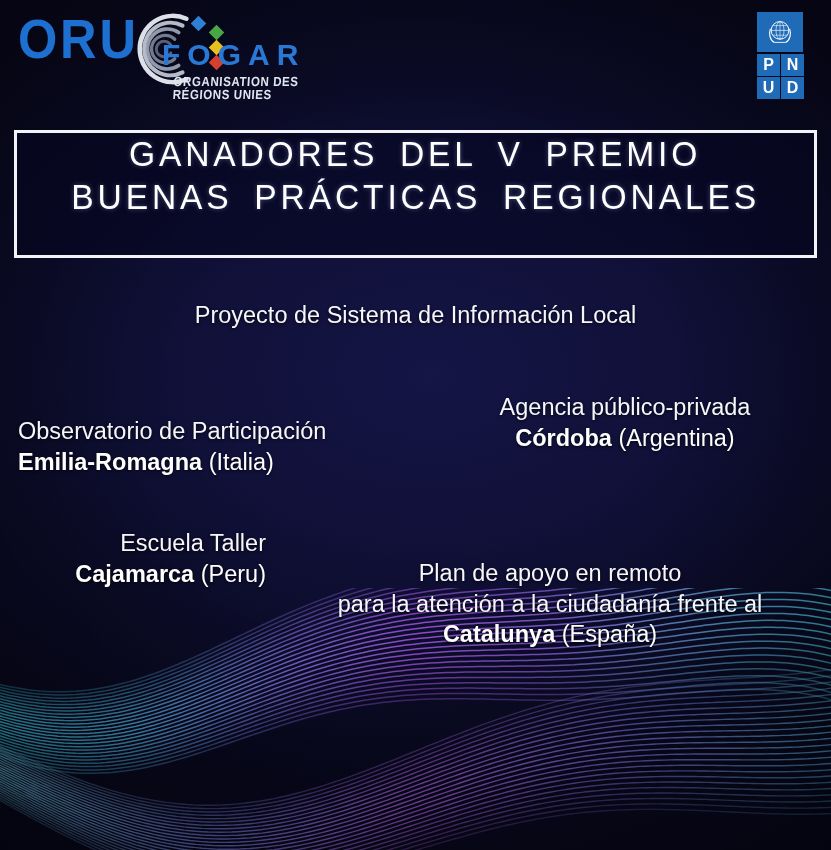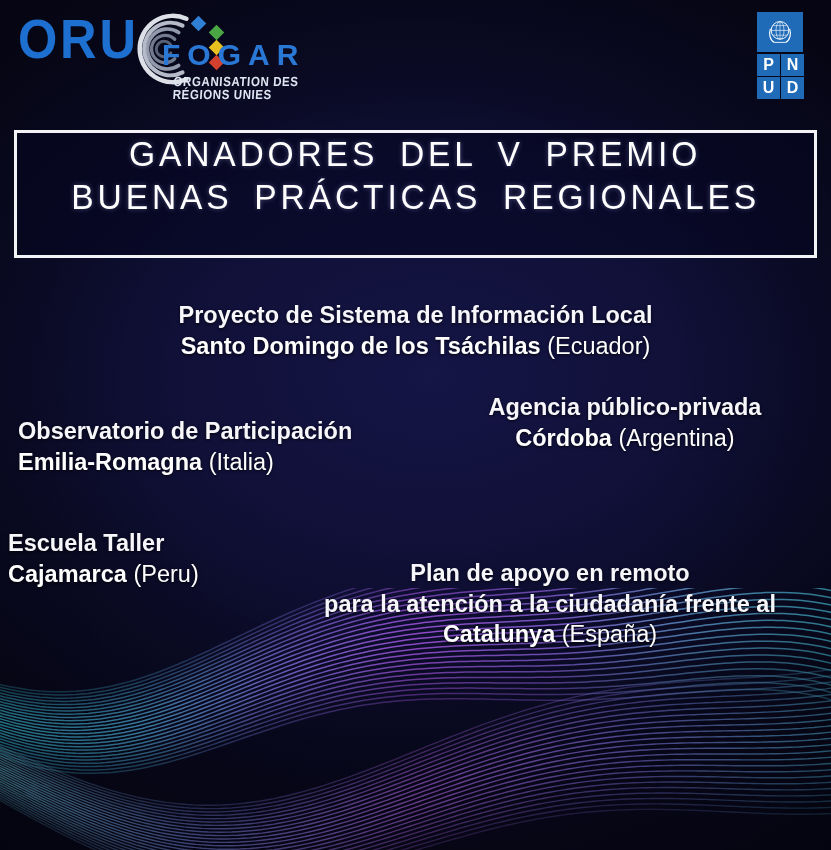--- a/index.html
+++ b/index.html
@@ -154,38 +154,38 @@
     transform: scaleX(0.96);
   }
   .title-line.l1 { font-size: 35px; }
   .title-line.l2 { font-size: 35px; }
 
   
   .entries { position: absolute; inset: 0; z-index: 6; }
   .entry { position: absolute; }
   .entry .desc {
     font-size: 23.5px;
-    font-weight: 700;
+    font-weight: 400;
     color: #f6f6fb;
     line-height: 1.30;
     text-shadow: 0 1px 3px rgba(0,0,0,0.75);
   }
   .entry .place {
     font-size: 23.5px;
     line-height: 1.30;
     color: #ffffff;
     text-shadow: 0 1px 3px rgba(0,0,0,0.75);
   }
   .entry .place b { font-weight: 700; }
   .entry .place span { font-weight: 400; }
 
   .e-santo   { top: 300px; left: 0;     width: 831px; text-align: center; }
   .e-emilia  { top: 416px; left: 18px;  width: 400px; text-align: left; }
   .e-cordoba { top: 392px; left: 432px; width: 386px; text-align: center; }
-  .e-cajam   { top: 528px; left: 8px;   width: 258px; text-align: left; }
+  .e-cajam   { top: 528px; left: 8px;   width: 258px; text-align: right; }
   .e-catal   { top: 510px; left: 276px; width: 548px; text-align: center; margin-top: 48px; }
 
   
   .waves {
     position: absolute;
     left: 0;
     bottom: 0;
     width: 831px;
     height: 262px;
     z-index: 4;
@@ -248,24 +248,20 @@
 
   <div class="title-banner">
     <div class="title-line l1">GANADORES DEL V PREMIO</div>
     <div class="title-line l2">BUENAS PRÁCTICAS REGIONALES</div>
   </div>
 
   <div class="entries">
 
     <div class="entry e-santo">
       <div class="desc">Proyecto de Sistema de Información Local</div>
-      <div class="place">
-        <b>Santo Domingo de los Tsáchilas</b>
-        <span>(Ecuador)</span>
-      </div>
     </div>
 
     <div class="entry e-emilia">
       <div class="desc">Observatorio de Participación</div>
       <div class="place">
         <b>Emilia-Romagna</b>
         <span>(Italia)</span>
       </div>
     </div>
 

